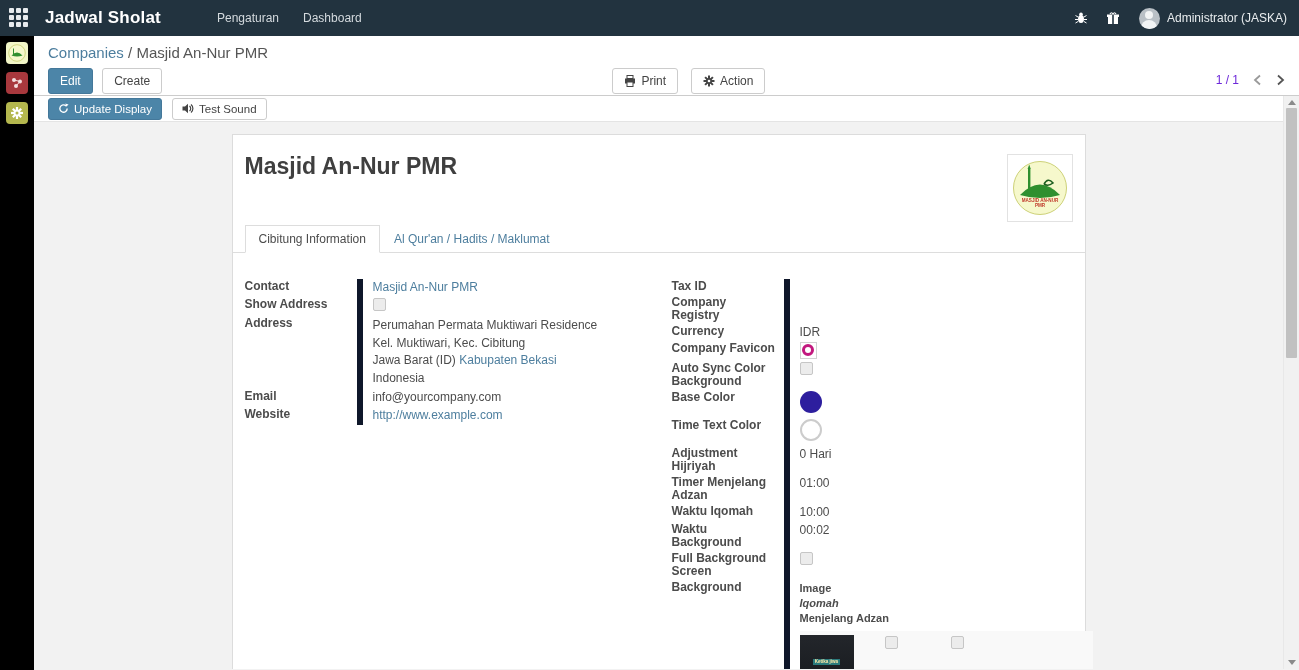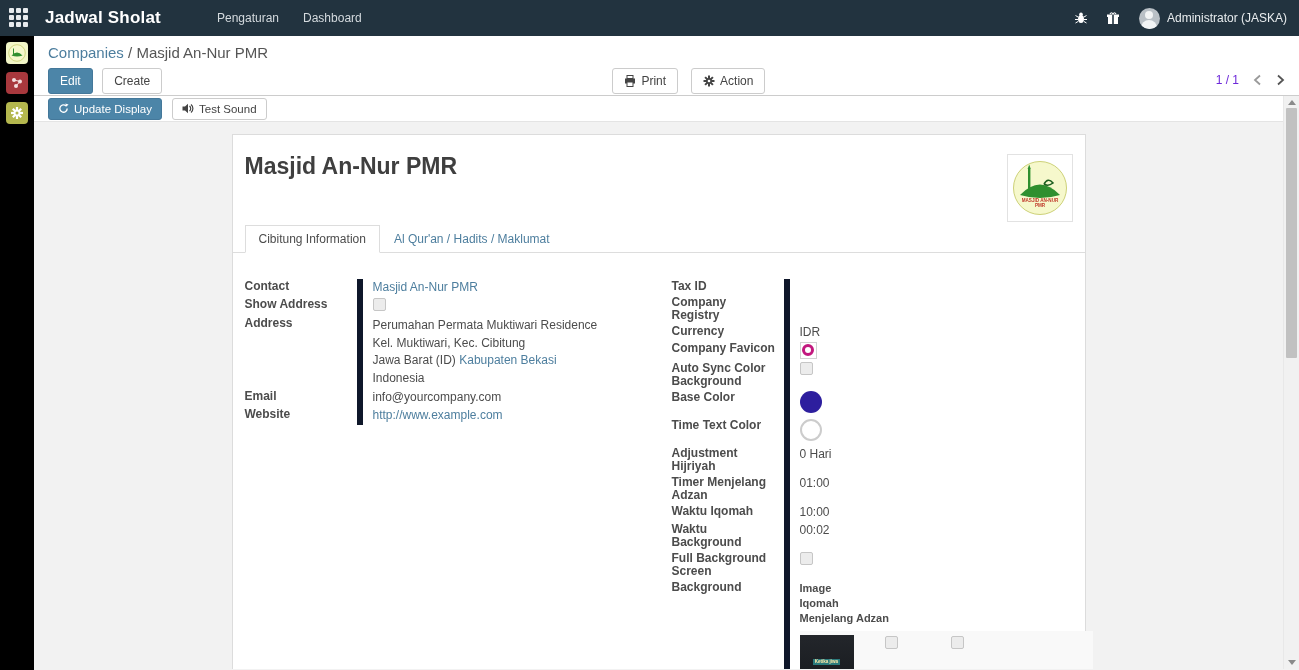--- a/index.html
+++ b/index.html
@@ -80,21 +80,21 @@
     display:flex; align-items:center; justify-content:center; }
   .favicon-ring { width:12px; height:12px; border-radius:50%; border:3.5px solid #c2187e; }
 
   .color-dot { width:22px; height:22px; border-radius:50%; display:inline-block; cursor:pointer; }
   .color-dot.base { background:#2d1e9e; }
   .color-dot.time { background:#fff; border:2px solid #ccc; }
 
   
   .bg-table { width:293px; font-size:11px; }
   .bg-head { display:flex; font-weight:bold; color:#4c4c4c; padding-bottom:5px;flex-direction:column; }
-  .bg-col-img { width:85px; } .bg-col-iq { width:66px; } .bg-col-mj { flex:1; }
+  .bg-col-img { width:85px; } .bg-col-iq { width:66px;font-style:italic; } .bg-col-mj { flex:1; }
   .bg-row { display:flex; padding:4px 0 4px 0; }
   .bg-row.striped { background:#f9f9f9; }
   .bg-row .cell-img { width:85px; padding-left:0; }
   .bg-row .cell-cb { padding-top:1px; }
   .cell-cb.iq { width:66px; } .cell-cb.mj { flex:1; }
 
   .poster { width:54px; height:65px; position:relative; overflow:hidden; }
   .poster1 { background:linear-gradient(180deg,#23262b 0%,#1b1e22 55%,#14161a 100%); }
   .poster1 .p1caption { position:absolute; top:17px; left:0; right:0; text-align:center; }
   .poster1 .p1caption span { display:inline-block; background:#2a7a7c; color:#ffe9a8;

